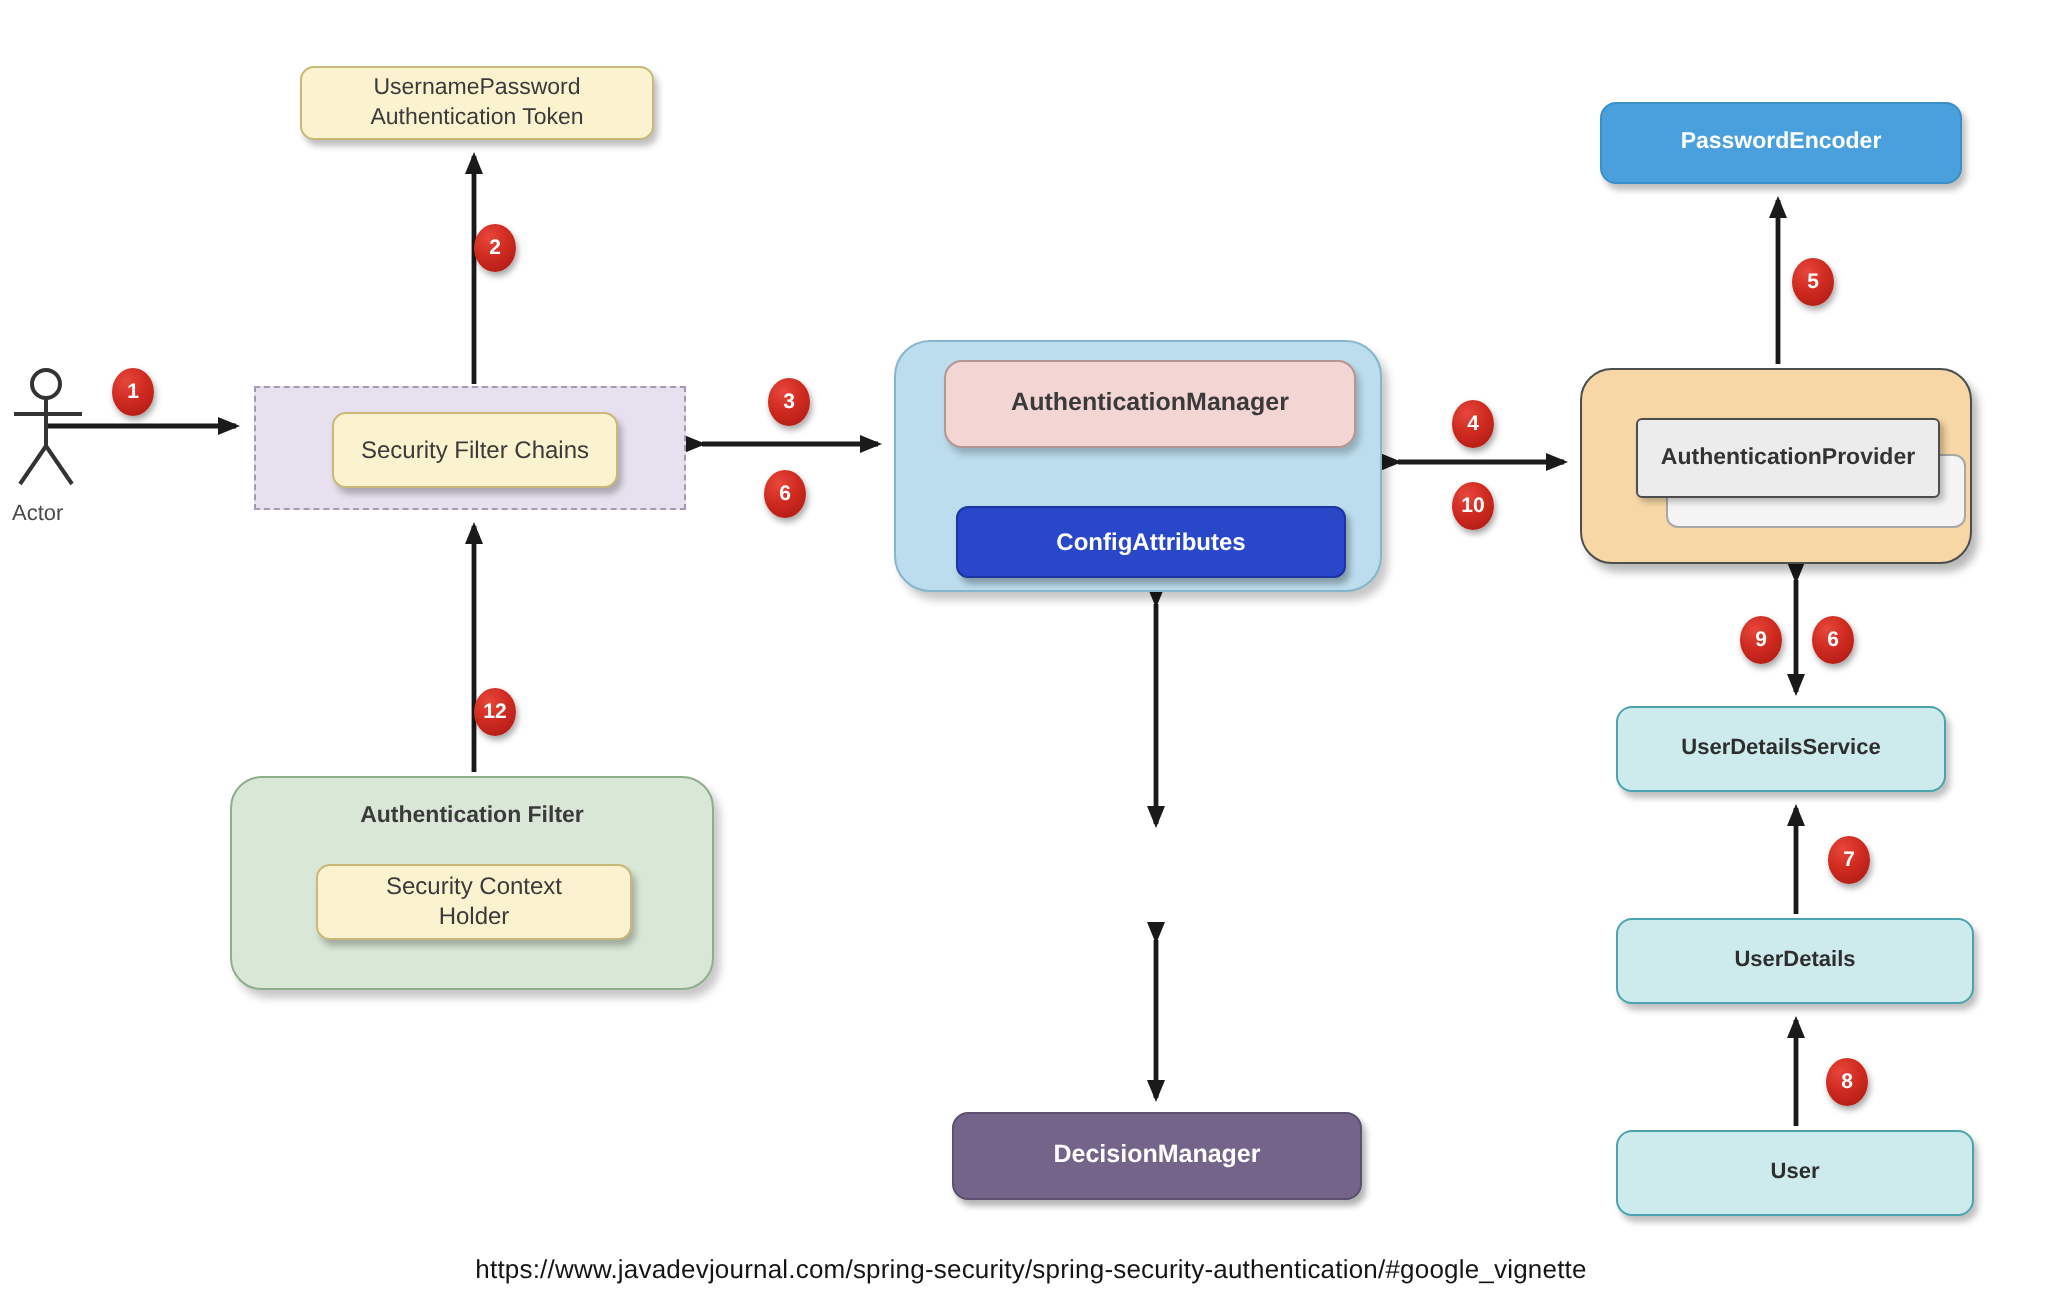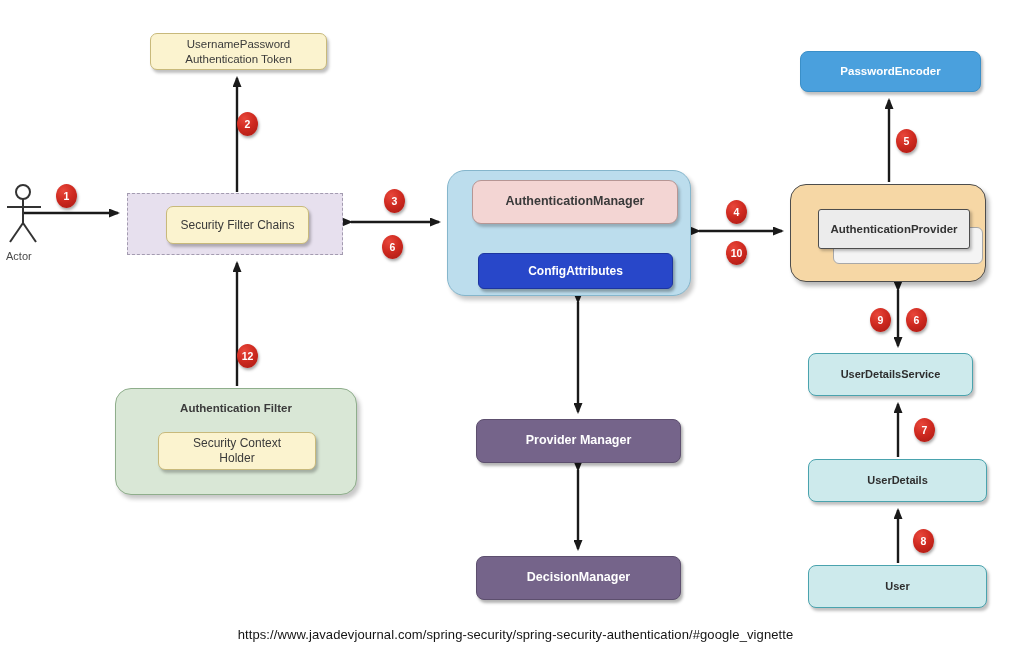--- a/index.html
+++ b/index.html
@@ -144,23 +144,20 @@
   </div>
 
   <div class="box container-green" style="left:115px;top:388px;width:242px;height:107px;">
     <div class="green-title">Authentication Filter</div>
     <div class="box yellow" style="left:42px;top:43px;width:158px;height:38px;font-size:12px;">
       <span>Security Context</span>
       <span>Holder</span>
     </div>
   </div>
 
-  <div class="box purple" style="left:476px;top:419px;width:205px;height:44px;">
-    <span>Provider Manager</span>
-  </div>
   <div class="box purple" style="left:476px;top:556px;width:205px;height:44px;">
     <span>DecisionManager</span>
   </div>
 
   <div class="badge" style="left:56px;top:184px;">1</div>
   <div class="badge" style="left:237px;top:112px;">2</div>
   <div class="badge" style="left:384px;top:189px;">3</div>
   <div class="badge" style="left:726px;top:200px;">4</div>
   <div class="badge" style="left:896px;top:129px;">5</div>
   <div class="badge" style="left:906px;top:308px;">6</div>

